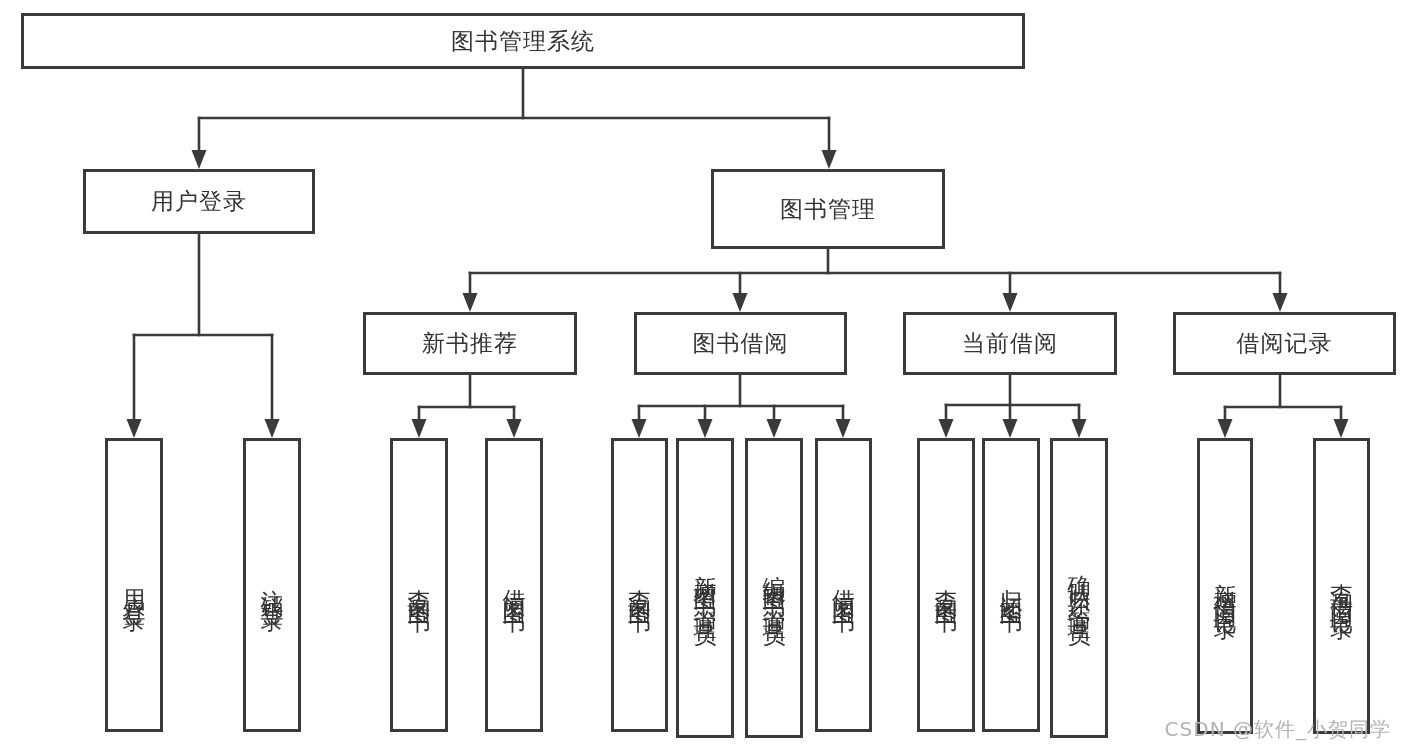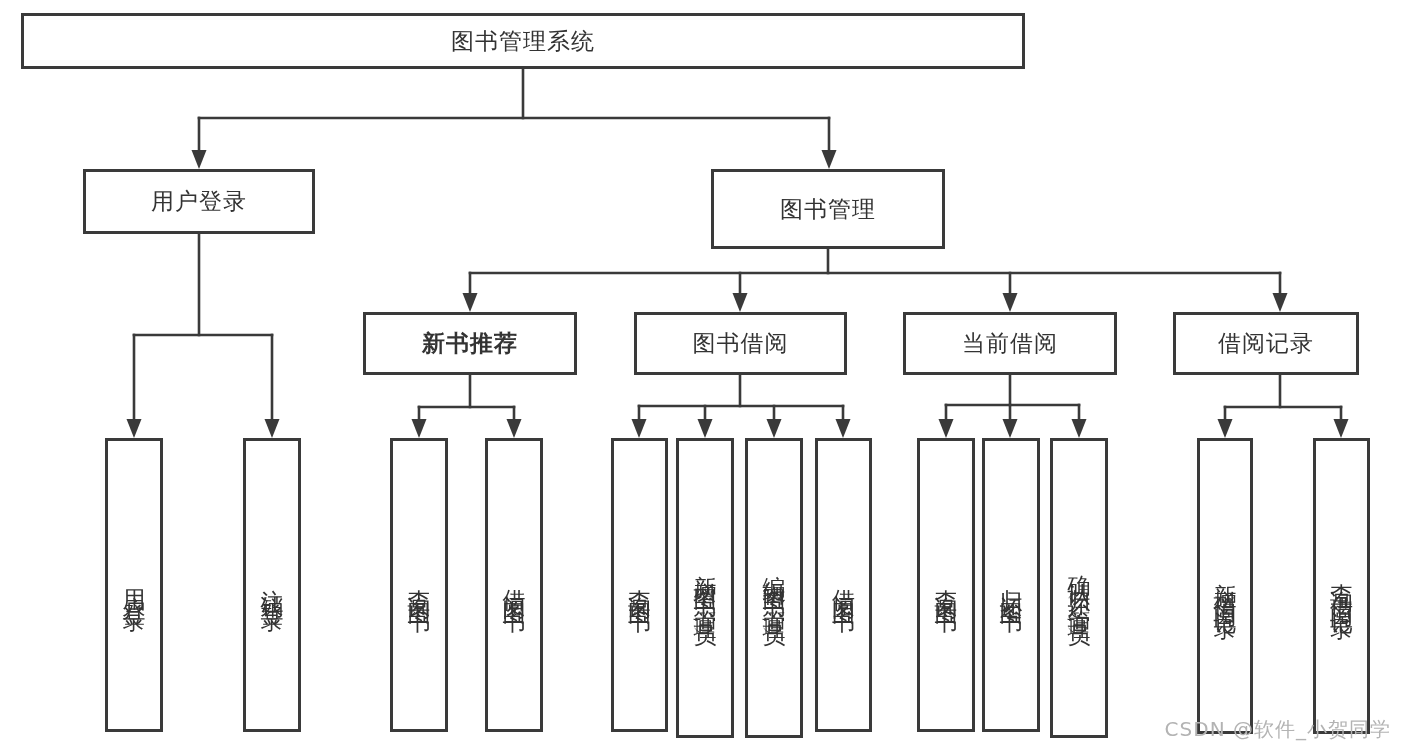--- a/index.html
+++ b/index.html
@@ -132,30 +132,30 @@
     <span>图书管理系统</span>
   </div>
 
   <div class="box box-h" style="left:83px; top:169px; width:232px; height:65px;">
     <span>用户登录</span>
   </div>
   <div class="box box-h" style="left:711px; top:169px; width:234px; height:80px;">
     <span>图书管理</span>
   </div>
 
-  <div class="box box-h" style="left:363px; top:312px; width:214px; height:63px;font-weight:bold;">
+  <div class="box box-h" style="left:363px; top:312px; width:214px; height:63px;">
     <span>新书推荐</span>
   </div>
   <div class="box box-h" style="left:903px; top:312px; width:214px; height:63px;">
     <span>当前借阅</span>
   </div>
   <div class="box box-h" style="left:634px; top:312px; width:213px; height:63px;">
     <span>图书借阅</span>
   </div>
-  <div class="box box-h" style="left:1173px; top:312px; width:186px; height:63px;">
+  <div class="box box-h" style="left:1173px; top:312px; width:223px; height:63px;">
     <span>借阅记录</span>
   </div>
 
   <div class="box box-leaf" style="left:105px; top:438px; width:58px; height:294px;">
     <span>用户登录</span>
   </div>
   <div class="box box-leaf" style="left:243px; top:438px; width:58px; height:294px;">
     <span>注销登录</span>
   </div>
 

